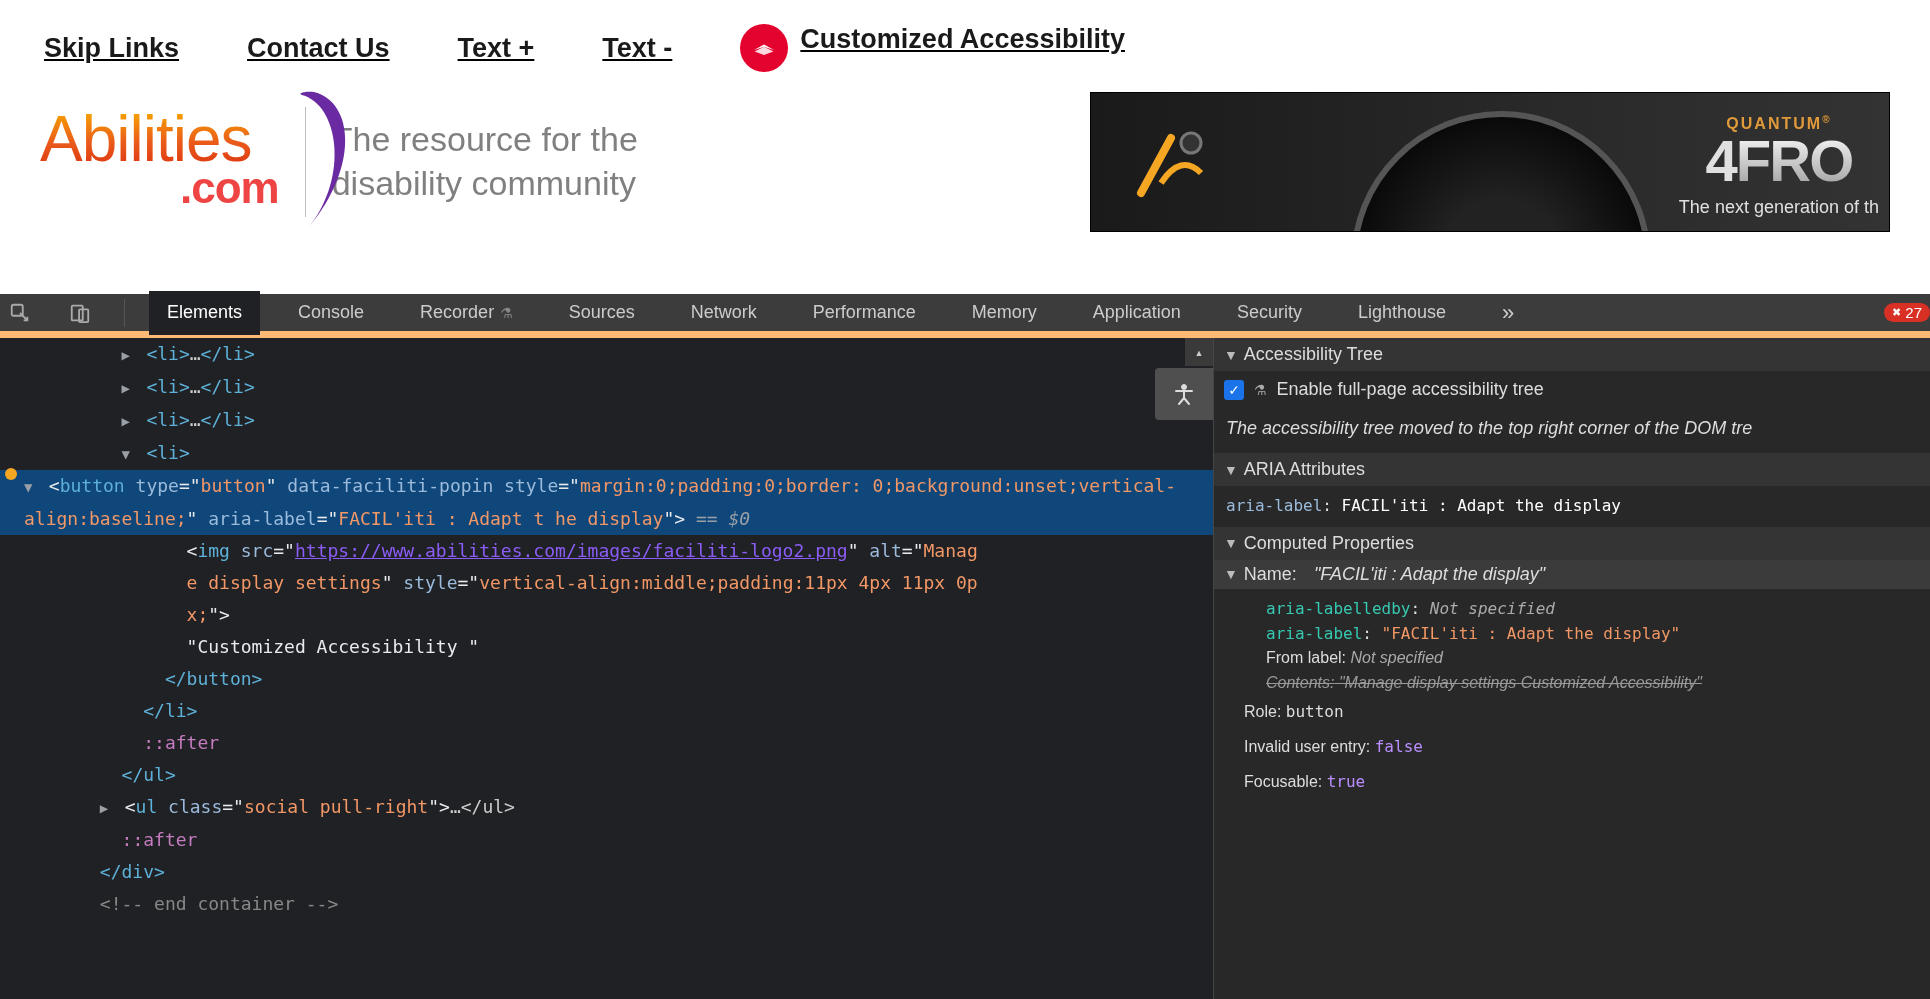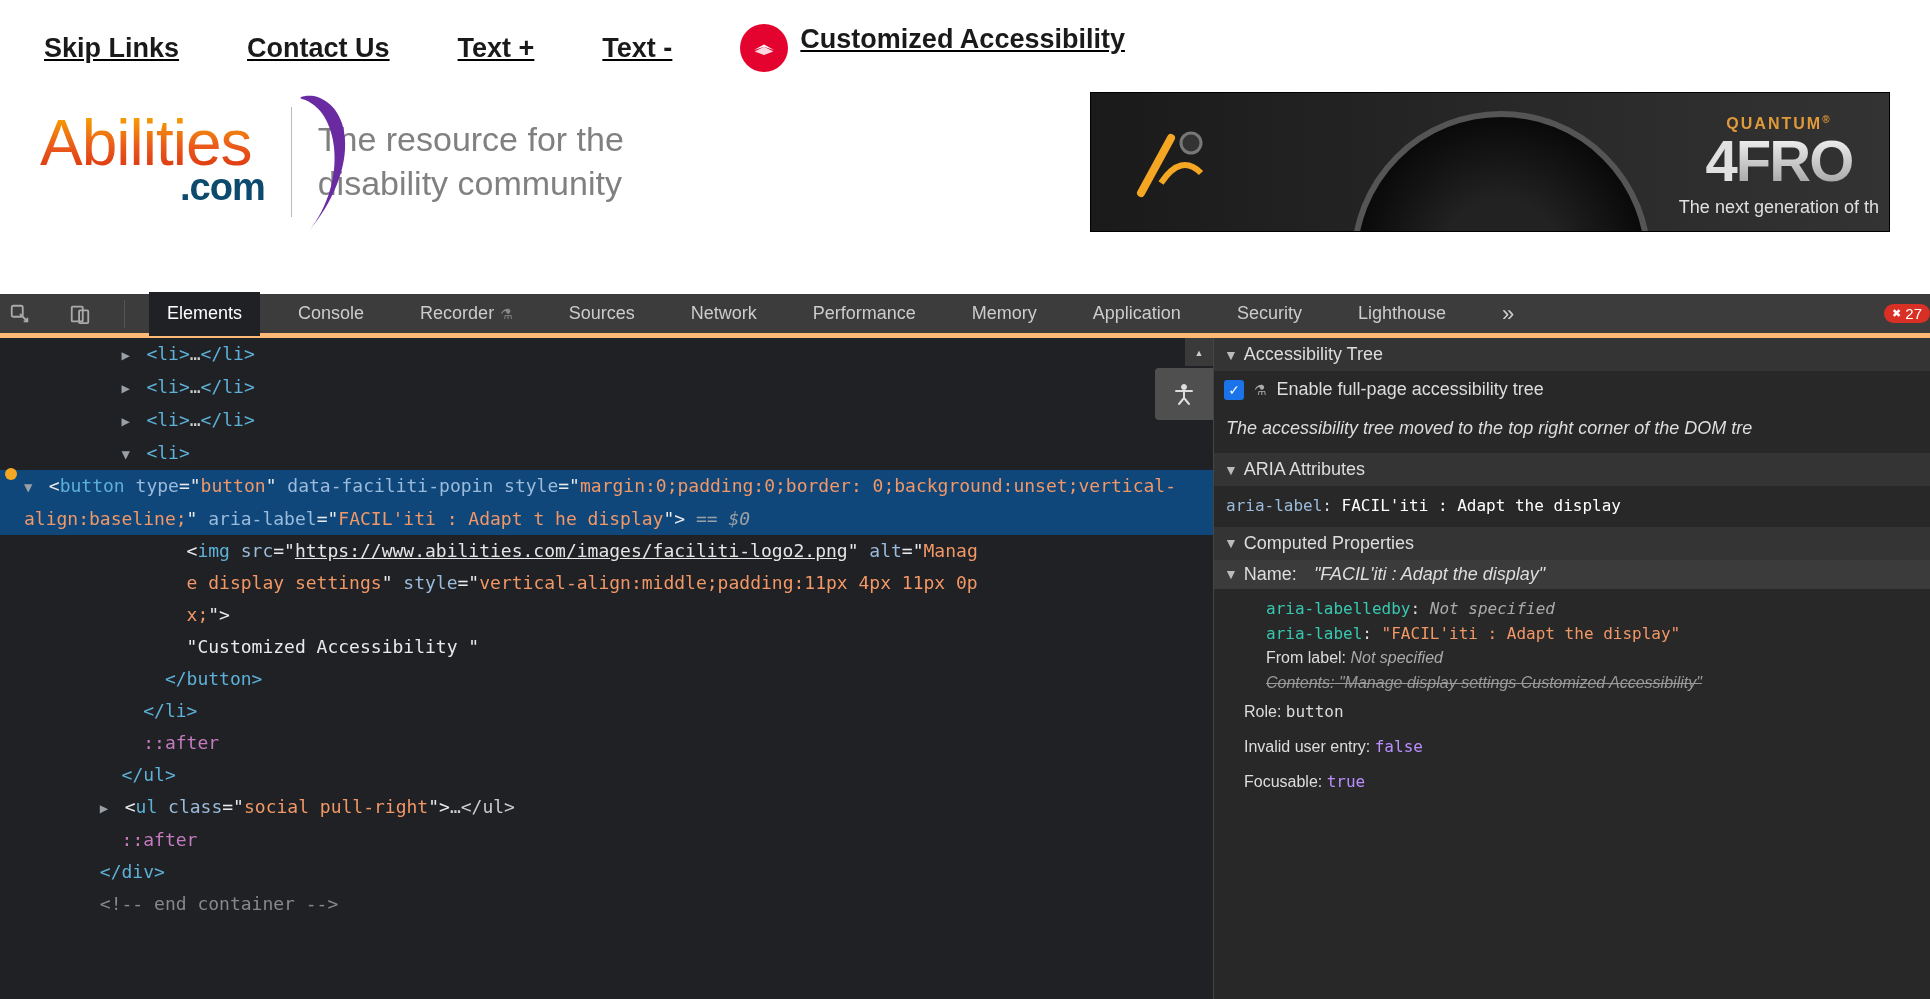--- a/index.html
+++ b/index.html
@@ -9,54 +9,54 @@
 .top-nav { display: flex; align-items: center; gap: 68px; padding: 24px 44px 10px 44px; text-decoration: underline; }
 .top-nav a { color: #1a1a1a; font-size: 27px; font-weight: 600; text-decoration: none; }
 .accessibility-item { display: inline-flex; align-items: flex-start; gap: 12px; }
 .red-icon { width: 48px; height: 48px; border-radius: 50%; background: #e4032e; display: inline-flex; align-items: center; justify-content: center; }
 .red-icon svg { width: 28px; height: 28px; }
 
 .header-row { display: flex; align-items: center; padding: 10px 40px 14px 40px; gap: 32px; }
 .logo-group { display: flex; align-items: center; gap: 26px; }
 .logo { font-size: 64px; font-weight: 500; letter-spacing: -1px; line-height: 0.9; }
 .logo-top { background: linear-gradient(180deg, #f7a400 0%, #ea5a1b 55%, #dc3410 100%); -webkit-background-clip: text; background-clip: text; color: transparent; position: relative; }
-.logo-sub { color: #0c4a6e; font-size: 38px; font-weight: 600; letter-spacing: -1px; margin-left: 140px; margin-top: -6px; }
+.logo-sub { color: #ef4444; font-size: 44px; font-weight: 600; letter-spacing: -1px; margin-left: 140px; margin-top: -6px; }
 .logo-swirl { position: absolute; top: -24px; left: 214px; }
 .divider { width: 1px; height: 110px; background: #bbb; }
 .tagline { color: #808080; font-size: 34px; line-height: 1.28; }
 
 .ad-banner { margin-left: auto; width: 800px; height: 140px; background: linear-gradient(90deg, #1a1a1a 0%, #2a2a2a 60%, #333 100%); border: 1px solid #000; position: relative; overflow: hidden; }
 .ad-wheel { position: absolute; width: 300px; height: 300px; border-radius: 50%; background: radial-gradient(circle, #222 30%, #0a0a0a 70%); bottom: -180px; left: 260px; border: 6px solid #555; }
 .ad-spring { position: absolute; left: 40px; top: 30px; width: 140px; height: 80px; }
 .ad-text { position: absolute; right: 10px; top: 22px; line-height: 1.0; color: #fff; text-align: center; }
 .ad-brand-quantum { color: #e09a3a; font-size: 16px; letter-spacing: 2px; font-weight: 700; }
 .ad-brand-num { font-size: 58px; font-weight: 700; color: #e0e0e0; letter-spacing: -2px; }
 .ad-brand-fro { font-size: 58px; font-weight: 800; background: linear-gradient(180deg, #fff 0%, #999 100%); -webkit-background-clip: text; background-clip: text; color: transparent; letter-spacing: -2px; }
 .ad-subtitle { color: #e0e0e0; font-size: 18px; margin-top: 8px; }
 
 
 .devtools { position: absolute; top: 294px; left: 0; right: 0; bottom: 0; display: flex; flex-direction: column; background: #282828; font-family: "Helvetica Neue", Arial, sans-serif; }
-.devtools-tabs { display: flex; align-items: center; background: #3c3c3c; height: 44px; font-size: 18px; color: #ccc; border-bottom: 5px solid #fdba74; gap: 20px; }
+.devtools-tabs { display: flex; align-items: center; background: #3c3c3c; height: 44px; font-size: 18px; color: #ccc; border-bottom: 7px solid #fdba74; gap: 20px; }
 .dt-icon-btn { width: 40px; height: 44px; display: inline-flex; align-items: center; justify-content: center; cursor: pointer; color: #aaa; }
 .dt-icon-btn svg { width: 22px; height: 22px; }
 .dt-tab { padding: 0 18px; height: 44px; display: inline-flex; align-items: center; cursor: pointer; gap: 6px; white-space: nowrap; }
 .dt-tab.active { background: #202124; color: #fff; }
 .dt-spacer { flex: 1; }
 .error-badge { background: #d93025; color: #fff; border-radius: 12px; font-size: 15px; padding: 1px 8px; display: inline-flex; align-items: center; gap: 4px; }
 .error-badge::before { content:"\2716"; font-size: 11px; }
 .beaker { font-size: 14px; color: #888; }
 
 .devtools-body { display: flex; flex: 1; min-height: 0; }
 .elements-panel { flex: 1; background: #202124; font-family: Menlo, Consolas, monospace; font-size: 18px; line-height: 32px; color: #e8eaed; overflow: hidden; position: relative; }
 .elements-panel .line { white-space: pre; padding-left: 24px; }
 .caret { display: inline-block; width: 14px; color: #9aa0a6; font-size: 14px; vertical-align: middle; }
 .tag-open, .tag-close { color: #5db0d7; }
 .attr-name { color: #9bbbdc; }
 .attr-val { color: #f29766; }
-.attr-val-link { color: #e5e5e5; text-decoration: underline; }
+.attr-val-link { color: #8b5cf6; text-decoration: underline; }
 .ellipsis { color: #ccc; }
 .pseudo { color: #c57bc0; }
 .muted { color: #9aa0a6; font-style: italic; }
 .comment { color: #888; }
 .highlighted-row { background: #10477b; display: block; padding-left: 24px; }
 .gutter-break { position: absolute; left: 5px; top: 130px; width: 12px; height: 12px; border-radius: 50%; background: #f5a623; }
 
 .scroll-arrow { position: absolute; right: 0; top: 0; width: 28px; height: 28px; background: #3a3a3a; color: #ccc; display:flex; align-items:center; justify-content:center; font-size:14px; }
 .acc-toggle-btn { position: absolute; right: 0; top: 30px; width: 58px; height: 52px; background: #4f4f4f; display:flex; align-items:center; justify-content:center; border-radius: 4px 0 0 4px; }
 .acc-toggle-btn svg { width: 24px; height: 24px; stroke: #ddd; fill:#ddd; }

